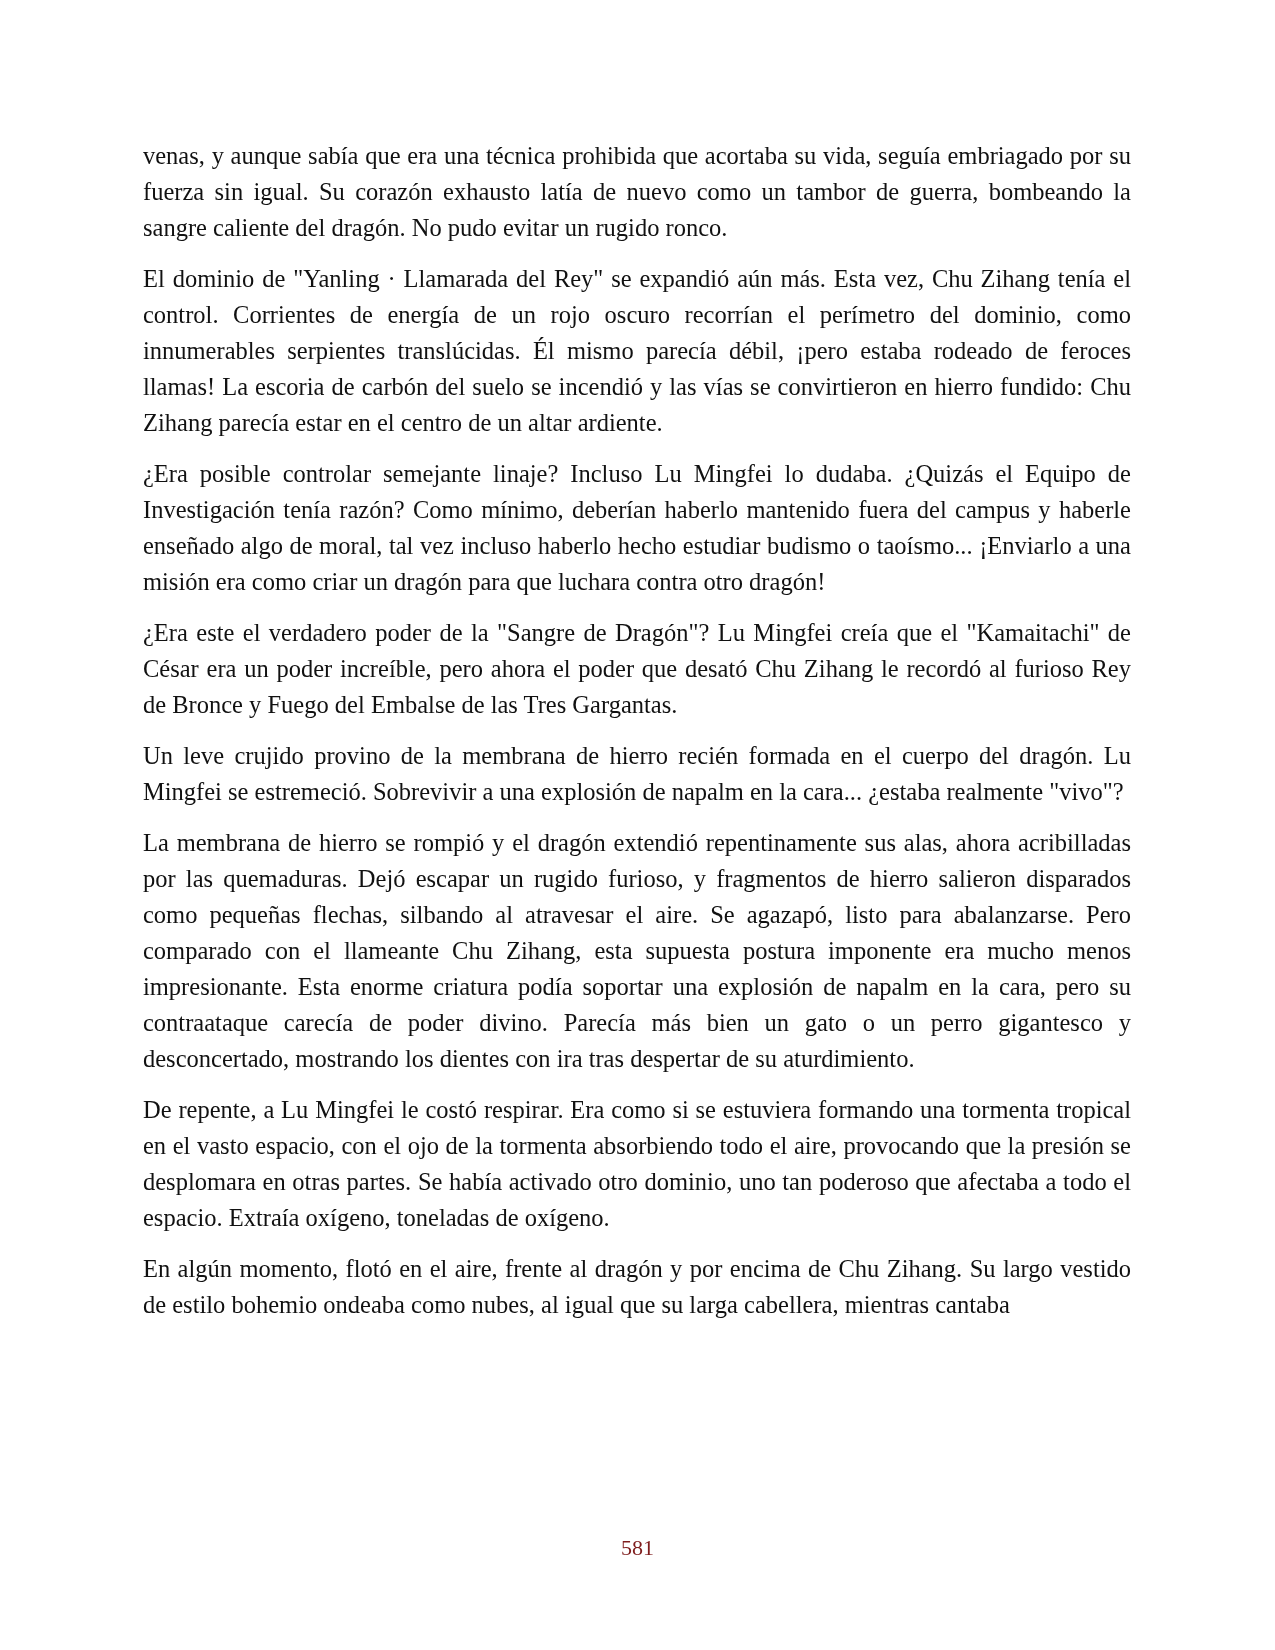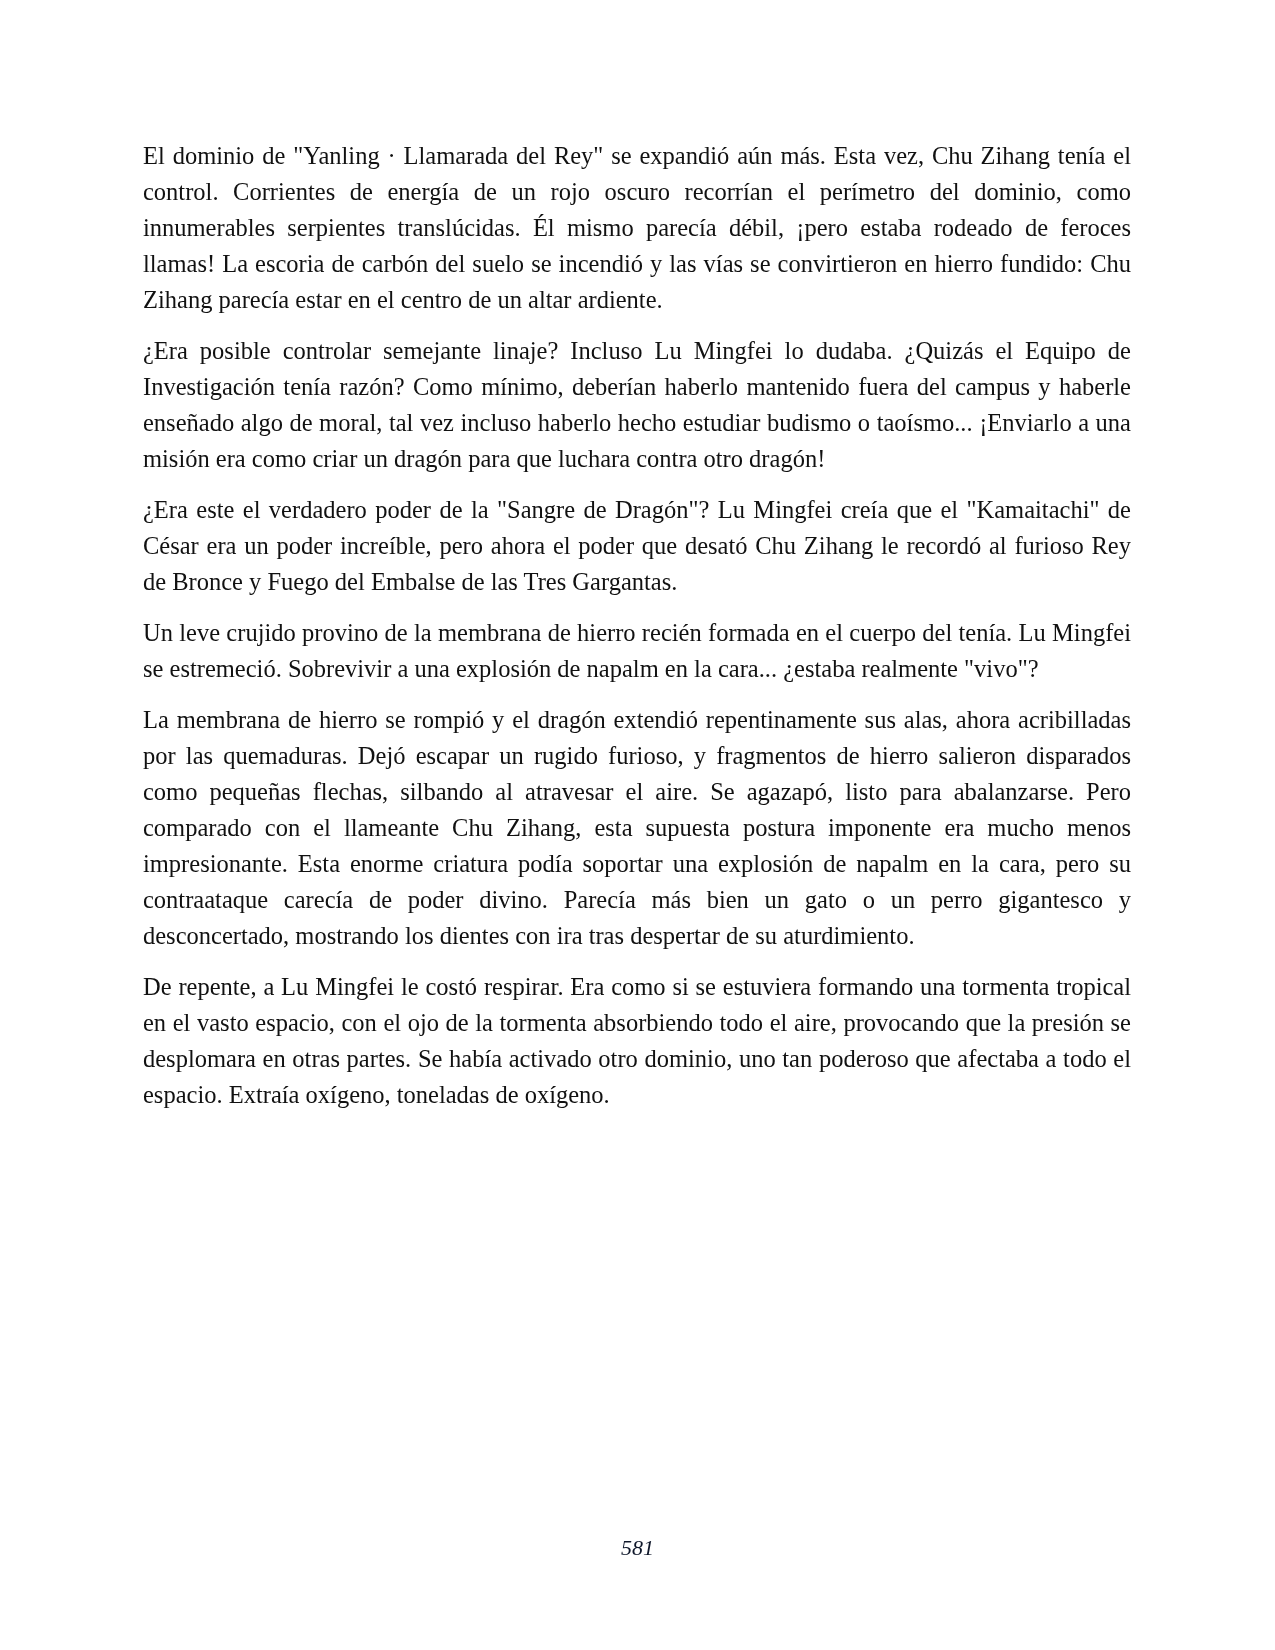--- a/index.html
+++ b/index.html
@@ -54,33 +54,34 @@
 
   .page-number {
     position: absolute;
     left: 0;
     top: 1533px;
     width: 1275px;
     text-align: center;
     font-size: 22px;
     line-height: 30px;
     font-family: "Liberation Serif", "DejaVu Serif", serif;
-    color: #0f172a;
-    font-style: italic;
+    color: #7f1d1d;
   }
 </style>
 </head>
 <body>
 
 <div class="page">
 
   <div class="text-block">
+    <p class="para">venas, y aunque sabía que era una técnica prohibida que acortaba su vida, seguía embriagado por su fuerza sin igual. Su corazón exhausto latía de nuevo como un tambor de guerra, bombeando la sangre caliente del dragón. No pudo evitar un rugido ronco.</p>
     <p class="para">El dominio de "Yanling · Llamarada del Rey" se expandió aún más. Esta vez, Chu Zihang tenía el control. Corrientes de energía de un rojo oscuro recorrían el perímetro del dominio, como innumerables serpientes translúcidas. Él mismo parecía débil, ¡pero estaba rodeado de feroces llamas! La escoria de carbón del suelo se incendió y las vías se convirtieron en hierro fundido: Chu Zihang parecía estar en el centro de un altar ardiente.</p>
     <p class="para">¿Era posible controlar semejante linaje? Incluso Lu Mingfei lo dudaba. ¿Quizás el Equipo de Investigación tenía razón? Como mínimo, deberían haberlo mantenido fuera del campus y haberle enseñado algo de moral, tal vez incluso haberlo hecho estudiar budismo o taoísmo... ¡Enviarlo a una misión era como criar un dragón para que luchara contra otro dragón!</p>
     <p class="para">¿Era este el verdadero poder de la "Sangre de Dragón"? Lu Mingfei creía que el "Kamaitachi" de César era un poder increíble, pero ahora el poder que desató Chu Zihang le recordó al furioso Rey de Bronce y Fuego del Embalse de las Tres Gargantas.</p>
-    <p class="para">Un leve crujido provino de la membrana de hierro recién formada en el cuerpo del tenía. Lu Mingfei se estremeció. Sobrevivir a una explosión de napalm en la cara... ¿estaba realmente "vivo"?</p>
+    <p class="para">Un leve crujido provino de la membrana de hierro recién formada en el cuerpo del dragón. Lu Mingfei se estremeció. Sobrevivir a una explosión de napalm en la cara... ¿estaba realmente "vivo"?</p>
     <p class="para">La membrana de hierro se rompió y el dragón extendió repentinamente sus alas, ahora acribilladas por las quemaduras. Dejó escapar un rugido furioso, y fragmentos de hierro salieron disparados como pequeñas flechas, silbando al atravesar el aire. Se agazapó, listo para abalanzarse. Pero comparado con el llameante Chu Zihang, esta supuesta postura imponente era mucho menos impresionante. Esta enorme criatura podía soportar una explosión de napalm en la cara, pero su contraataque carecía de poder divino. Parecía más bien un gato o un perro gigantesco y desconcertado, mostrando los dientes con ira tras despertar de su aturdimiento.</p>
     <p class="para">De repente, a Lu Mingfei le costó respirar. Era como si se estuviera formando una tormenta tropical en el vasto espacio, con el ojo de la tormenta absorbiendo todo el aire, provocando que la presión se desplomara en otras partes. Se había activado otro dominio, uno tan poderoso que afectaba a todo el espacio. Extraía oxígeno, toneladas de oxígeno.</p>
+    <p class="para">En algún momento, flotó en el aire, frente al dragón y por encima de Chu Zihang. Su largo vestido de estilo bohemio ondeaba como nubes, al igual que su larga cabellera, mientras cantaba</p>
   </div>
 
   <div class="page-number">581</div>
 
 </div>
 
 </body></html>

